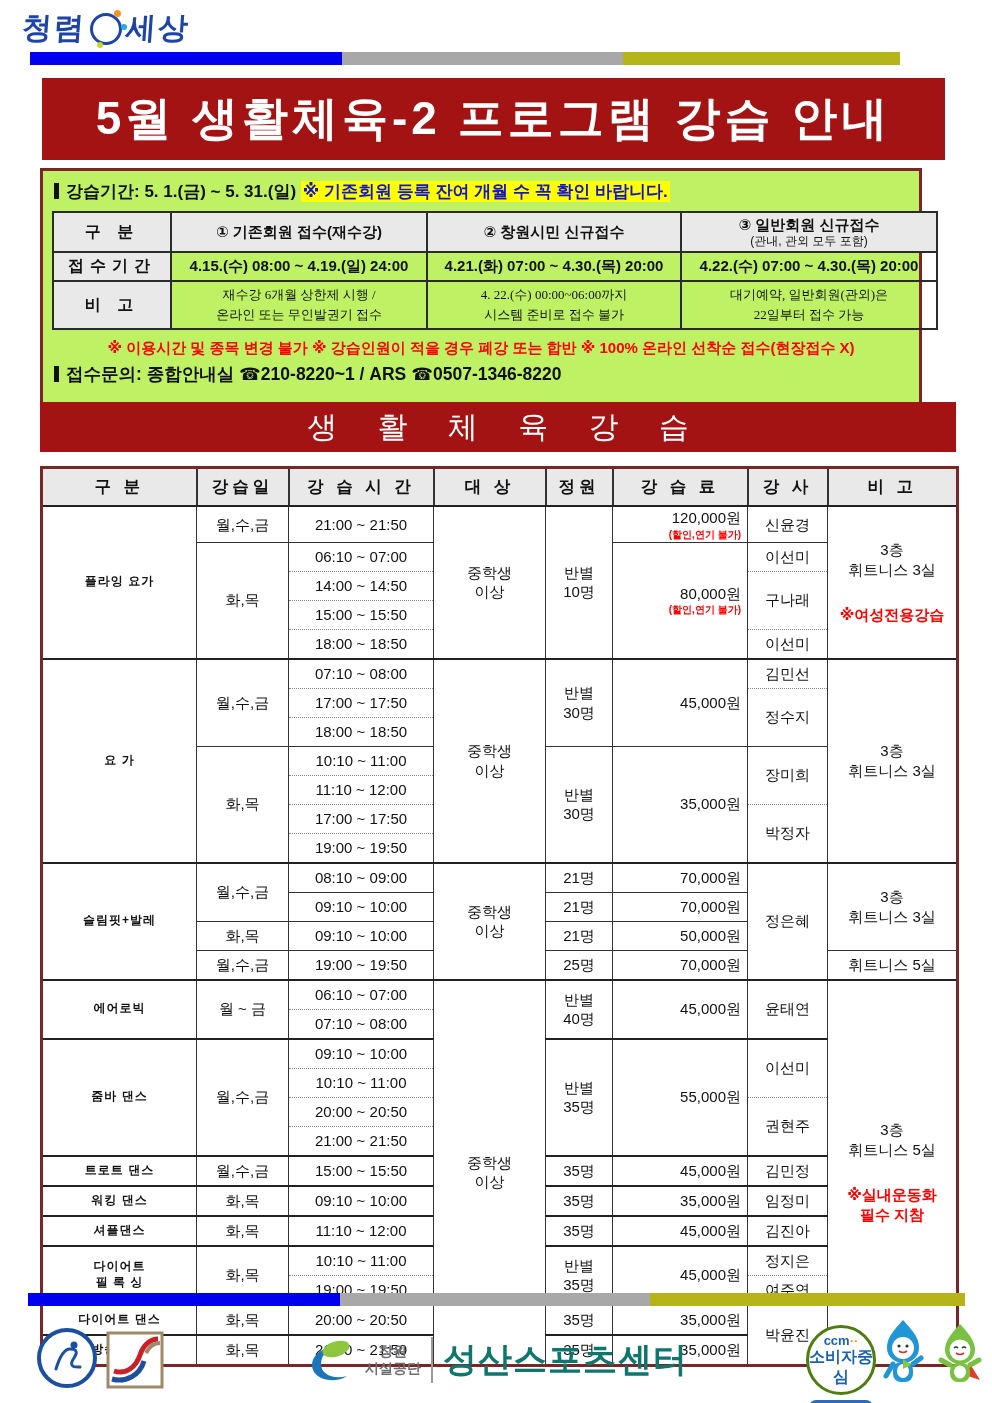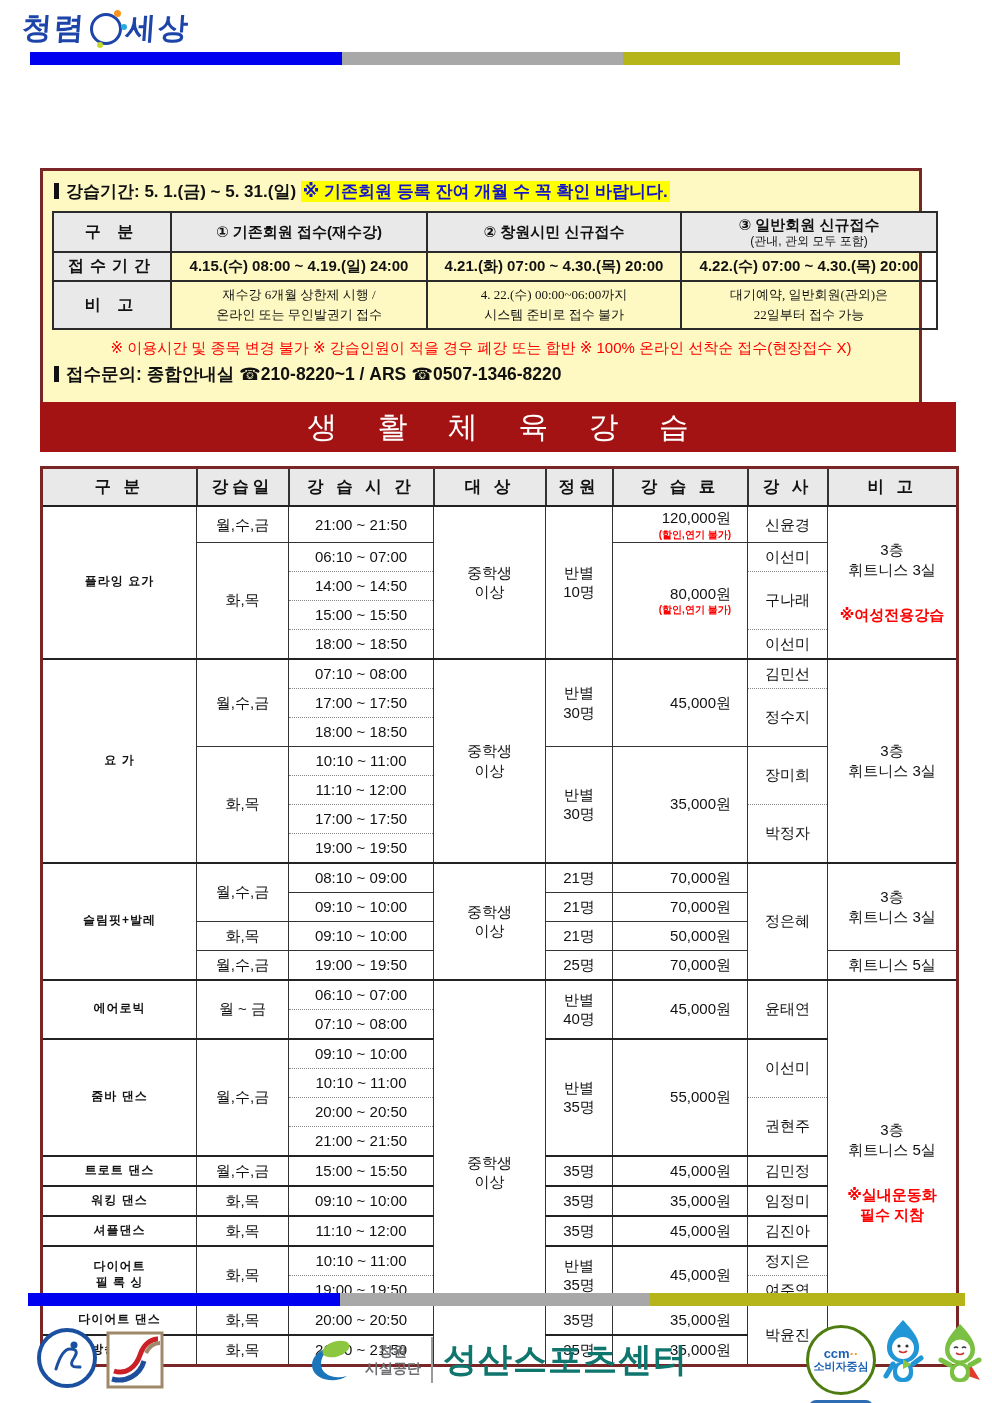--- a/index.html
+++ b/index.html
@@ -26,34 +26,34 @@
   .bar-bottom .seg-blue{width:312px;} .bar-bottom .seg-gray{width:310px;} .bar-bottom .seg-olive{width:315px;}
   
   .title-band{
     position:absolute;top:78px;left:42px;width:903px;height:82px;background:#a31313;
     display:flex;align-items:center;justify-content:center;
   }
   .title-band span{color:#fff;font-size:46px;font-weight:bold;letter-spacing:4px;white-space:nowrap;}
   
   .notice-box{
     position:absolute;top:168px;left:40px;width:882px;box-sizing:border-box;
-    border:3px solid #7b2626;background:#fef9c3;padding:7px 9px 16px 9px;
+    border:3px solid #7b2626;background:#bef264;padding:7px 9px 16px 9px;
   }
   .marker{display:inline-block;width:5px;height:16px;background:#111;margin-right:7px;vertical-align:-2px;}
   .period-line{font-size:17px;font-weight:bold;white-space:nowrap;margin:2px 0 8px 2px;}
   .hl{background:#ffff00;color:#1414c8;padding:1px 2px;}
   .info-table{border-collapse:collapse;width:100%;table-layout:fixed;}
   .info-table th,.info-table td{border:2px solid #2b2b2b;text-align:center;vertical-align:middle;padding:3px 2px;}
   .info-table th{background:#e9e9e9;font-size:15px;font-weight:bold;}
   .info-table .lbl{background:#e9e9e9;font-size:16px;font-weight:bold;letter-spacing:6px;}
   .info-table .period{font-size:15px;font-weight:bold;white-space:nowrap;}
   .info-table .note{font-size:13px;white-space:pre-line;border-top-style:dotted;border-top-width:2px;line-height:1.55;font-family:Liberation Serif, serif;}
   .info-table .lbl.note-lbl{border-top-style:dotted;}
   .hdr-sub{font-size:12px;font-weight:normal;display:block;line-height:1.1;}
-  .warning-line{color:#ff0000;font-size:15px;font-weight:normal;text-align:center;margin:9px 0 4px 0;white-space:nowrap;}
+  .warning-line{color:#ff0000;font-size:15px;font-weight:bold;text-align:center;margin:9px 0 4px 0;white-space:nowrap;}
   .contact-line{font-size:17.5px;font-weight:bold;margin:4px 0 2px 2px;}
   
   .section-banner{
     position:absolute;top:402px;left:40px;width:916px;height:50px;background:#a31313;
     display:flex;align-items:center;justify-content:center;
   }
   .section-banner span{color:#fff;font-size:30px;font-weight:normal;letter-spacing:16px;padding-left:16px;}
   
   .main-wrap{position:absolute;top:466px;left:40px;}
   .main-table{border-collapse:collapse;width:916px;table-layout:fixed;border:3px solid #7b2626;}
@@ -62,40 +62,40 @@
     padding:7px 1px;font-size:16.5px;font-weight:bold;letter-spacing:4px;
   }
   .main-table td{
     border-left:1.5px solid #333;border-top:1.5px solid #333;
     padding:1px 2px;font-size:15px;text-align:center;vertical-align:middle;
     height:26px;line-height:1.3;
   }
   .main-table tr.sep-dotted td{border-top:1.5px dotted #888;}
   .main-table tr.sep-thick td{border-top:2.5px solid #222;}
   .main-table .c-name{font-weight:bold;font-size:12px;letter-spacing:1px;}
-  .main-table .c-price{text-align:right;padding-right:16px;}
+  .main-table .c-price{text-align:right;padding-right:6px;}
   .main-table .c-note{font-size:15px;}
   .red-sub{color:#ff0000;font-weight:bold;font-size:10px;}
   .red-block{color:#ff0000;font-weight:bold;font-size:15px;margin-top:26px;}
   
   .footer-item{position:absolute;}
   .cert-circle{top:1327px;left:36px;}
   .cert-square{top:1331px;left:106px;}
   .center-logo{top:1334px;left:303px;display:flex;align-items:center;gap:10px;}
   .org-text{font-size:14px;font-weight:bold;color:#6d6e71;text-align:center;line-height:1.2;white-space:pre-line;}
   .logo-divider{width:2px;height:46px;background:#9b9b9b;}
   .center-word{font-size:34px;font-weight:bold;color:#0f766e;letter-spacing:1px;}
   .ccm{top:1325px;left:806px;width:70px;text-align:center;}
   .ccm-circle{
     width:64px;height:64px;border:3px solid #4d7c0f;border-radius:50%;background:#fff;
     display:flex;flex-direction:column;align-items:center;justify-content:center;margin:0 auto;
   }
   .ccm-top{font-size:13px;font-weight:bold;color:#1b62b5;line-height:1;}
   .ccm-top i{font-style:normal;color:#f7941d;}
-  .ccm-mid{font-size:11px;font-weight:bold;color:#1b62b5;line-height:1.2;}
+  .ccm-mid{font-size:16px;font-weight:bold;color:#1b62b5;line-height:1.2;}
   .ccm-pill{
     display:inline-block;background:#2e6db4;color:#fff;font-size:7.5px;border-radius:7px;
     padding:2px 6px;margin-top:-4px;position:relative;
   }
   .mascot-blue{top:1318px;left:880px;}
   .mascot-green{top:1322px;left:936px;}
 </style>
 </head>
 <body>
 
@@ -110,20 +110,23 @@
     </span>
     <span class="brand-word">세상</span>
   </div>
 
   <div class="tri-bar bar-top">
     <div class="seg-blue"></div>
     <div class="seg-gray"></div>
     <div class="seg-olive"></div>
   </div>
 
+  <div class="title-band">
+    <span>5월 생활체육-2 프로그램 강습 안내</span>
+  </div>
 
   <div class="notice-box">
     <div class="period-line">
       <span class="marker"></span><span>강습기간:</span>
       <span>5. 1.(금) ~ 5. 31.(일)</span>
       <span class="hl">※ 기존회원 등록 잔여 개월 수 꼭 확인 바랍니다.</span>
     </div>
 
     <table class="info-table">
       <colgroup>

